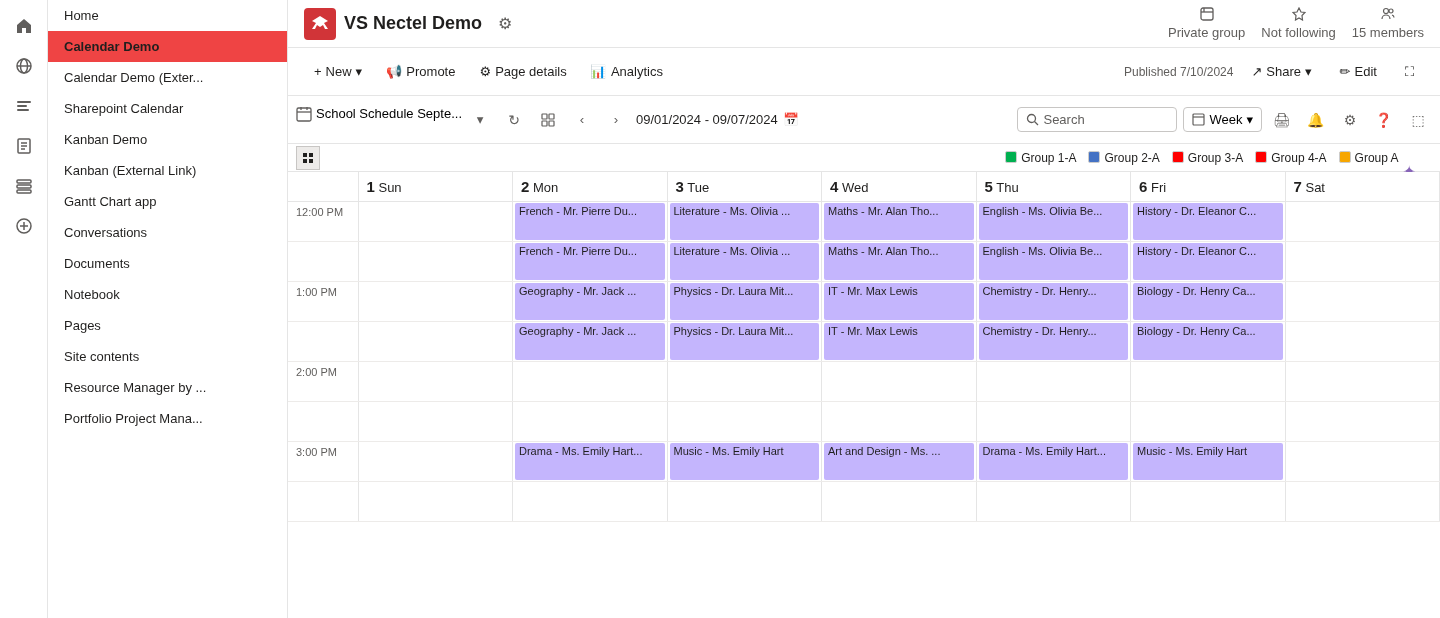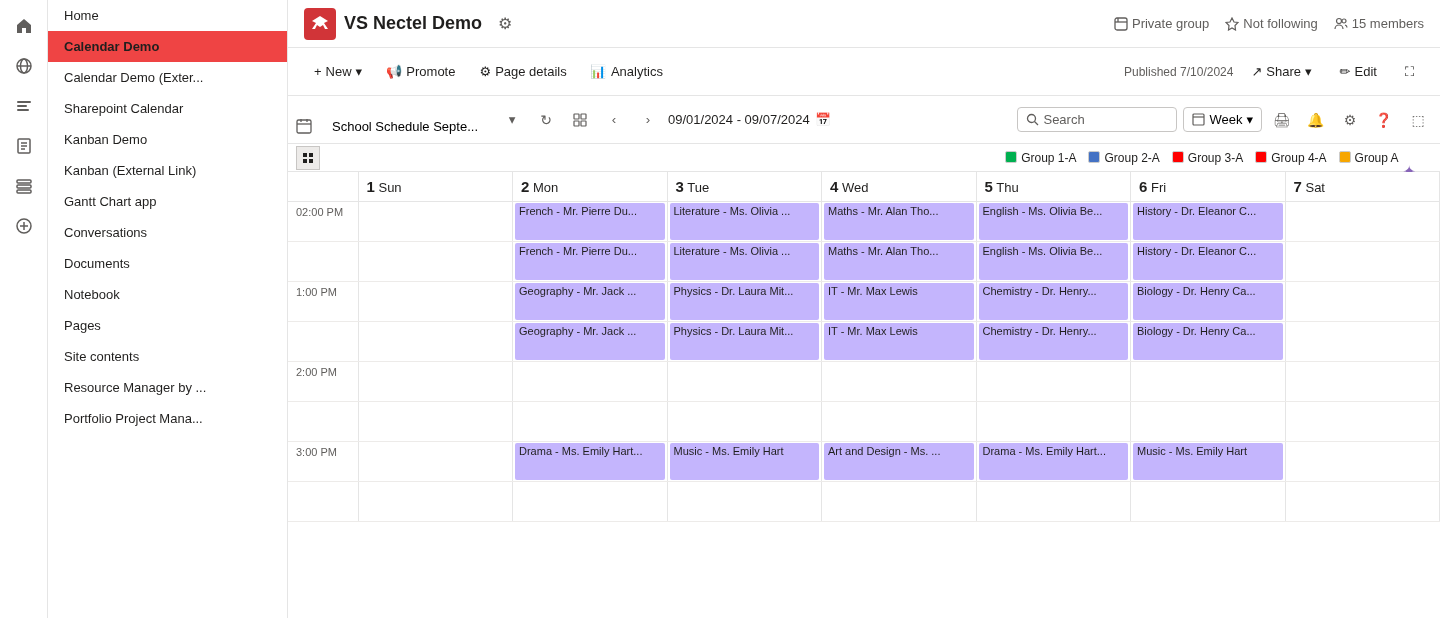--- a/index.html
+++ b/index.html
@@ -91,20 +91,21 @@
       margin-left: auto;
       display: flex;
       align-items: center;
       gap: 16px;
       font-size: 13px;
       color: #605e5c;
     }
     .top-bar-right-item {
       display: flex; align-items: center; gap: 4px;
       cursor: pointer;
+      flex-direction: column;
     }
 
     
     .toolbar {
       height: 48px;
       background: #fff;
       border-bottom: 1px solid #e5e5e5;
       display: flex;
       align-items: center;
       padding: 0 16px;
@@ -425,21 +426,21 @@
           <span>✏</span>
           <span>Edit</span>
         </button>
         <button class="toolbar-btn">
           <span>⛶</span>
         </button>
       </div>
     </div>
 
     <div class="calendar-header">
-      <div style="display:flex;align-items:flex-end;gap:20px;">
+      <div style="display:flex;align-items:flex-start;gap:4px;">
         <svg width="16" height="16" viewBox="0 0 16 16" fill="none">
             <rect x="1" y="2" width="14" height="13" rx="1.5" stroke="#605e5c" stroke-width="1.3" fill="none"></rect>
             <line x1="1" y1="6" x2="15" y2="6" stroke="#605e5c" stroke-width="1.3"></line>
             <line x1="5" y1="1" x2="5" y2="4" stroke="#605e5c" stroke-width="1.3"></line>
             <line x1="11" y1="1" x2="11" y2="4" stroke="#605e5c" stroke-width="1.3"></line>
           </svg>
         <span style="font-size:13px;">School Schedule Septe...</span>
         <button class="cal-nav-btn">▾</button>
       </div>
       <button class="cal-nav-btn" style="font-size:14px;">↻</button>
@@ -522,21 +523,21 @@
             <th><span class="day-num">2</span> <span class="day-header">Mon</span></th>
             <th><span class="day-num">3</span> <span class="day-header">Tue</span></th>
             <th><span class="day-num">4</span> <span class="day-header">Wed</span></th>
             <th><span class="day-num">5</span> <span class="day-header">Thu</span></th>
             <th><span class="day-num">6</span> <span class="day-header">Fri</span></th>
             <th><span class="day-num">7</span> <span class="day-header">Sat</span></th>
           </tr>
         </thead>
         <tbody id="calendar-body">
             <tr>
-              <td class="time-cell">02:00 PM</td>
+              <td class="time-cell">12:00 PM</td>
               <td></td>
               <td>
                 <div class="event-block">French - Mr. Pierre Du...</div>
               </td>
               <td>
                 <div class="event-block">Literature - Ms. Olivia ...</div>
               </td>
               <td>
                 <div class="event-block">Maths - Mr. Alan Tho...</div>
               </td>

